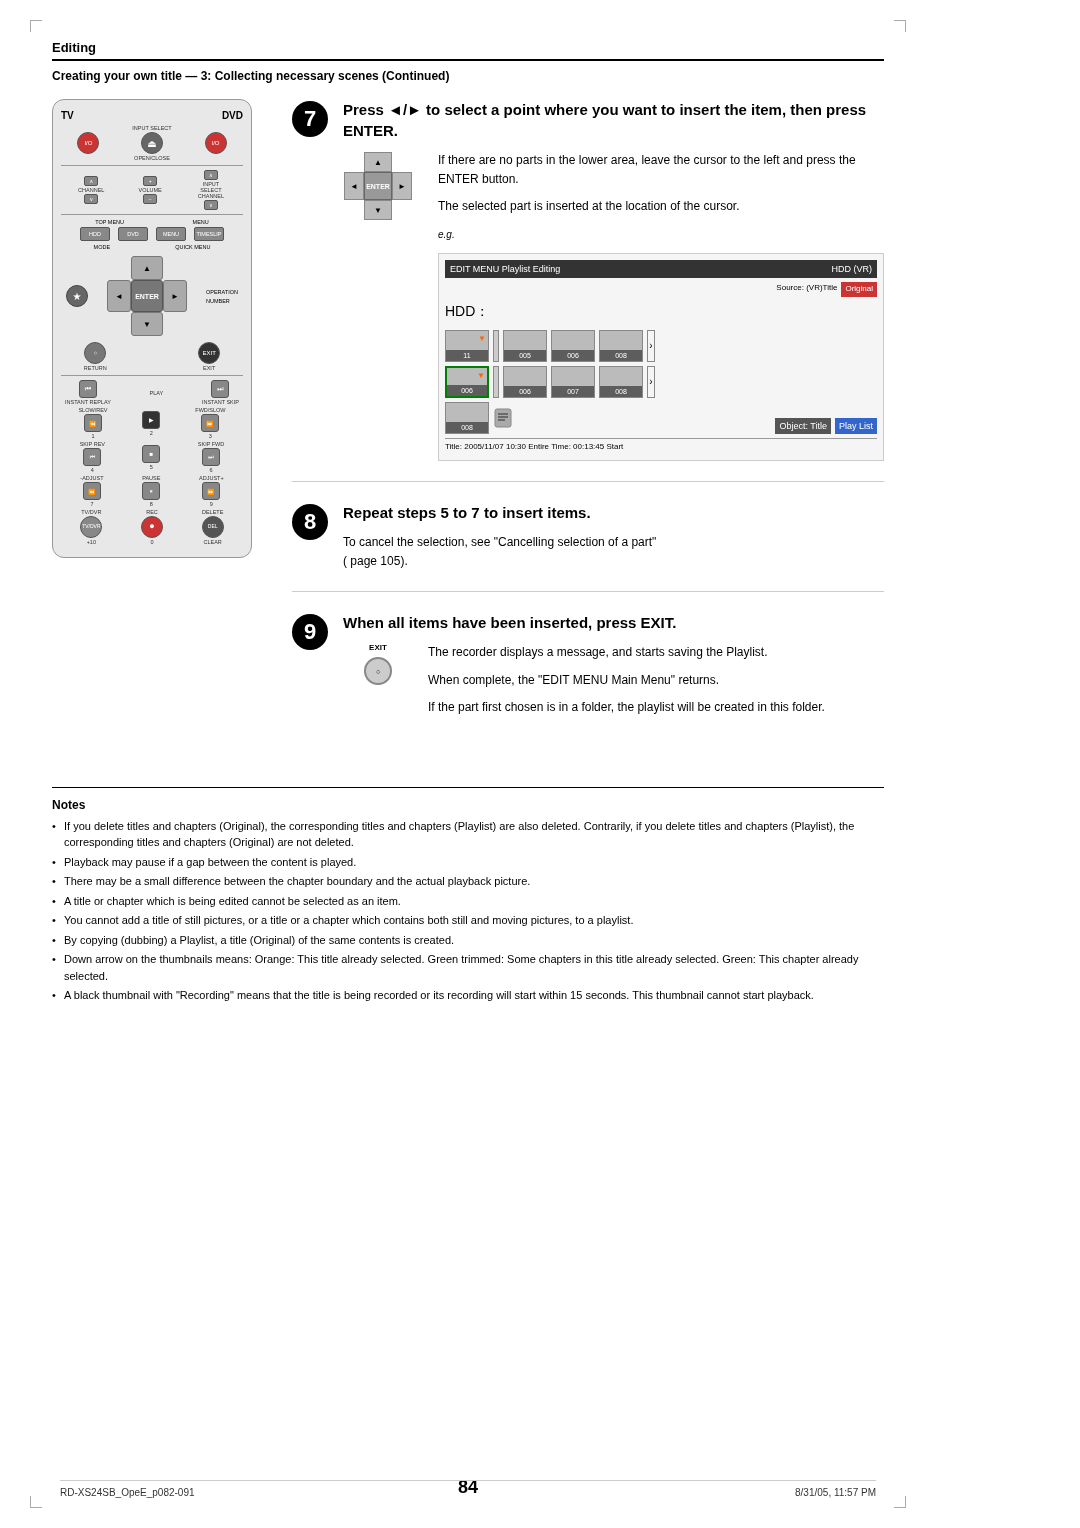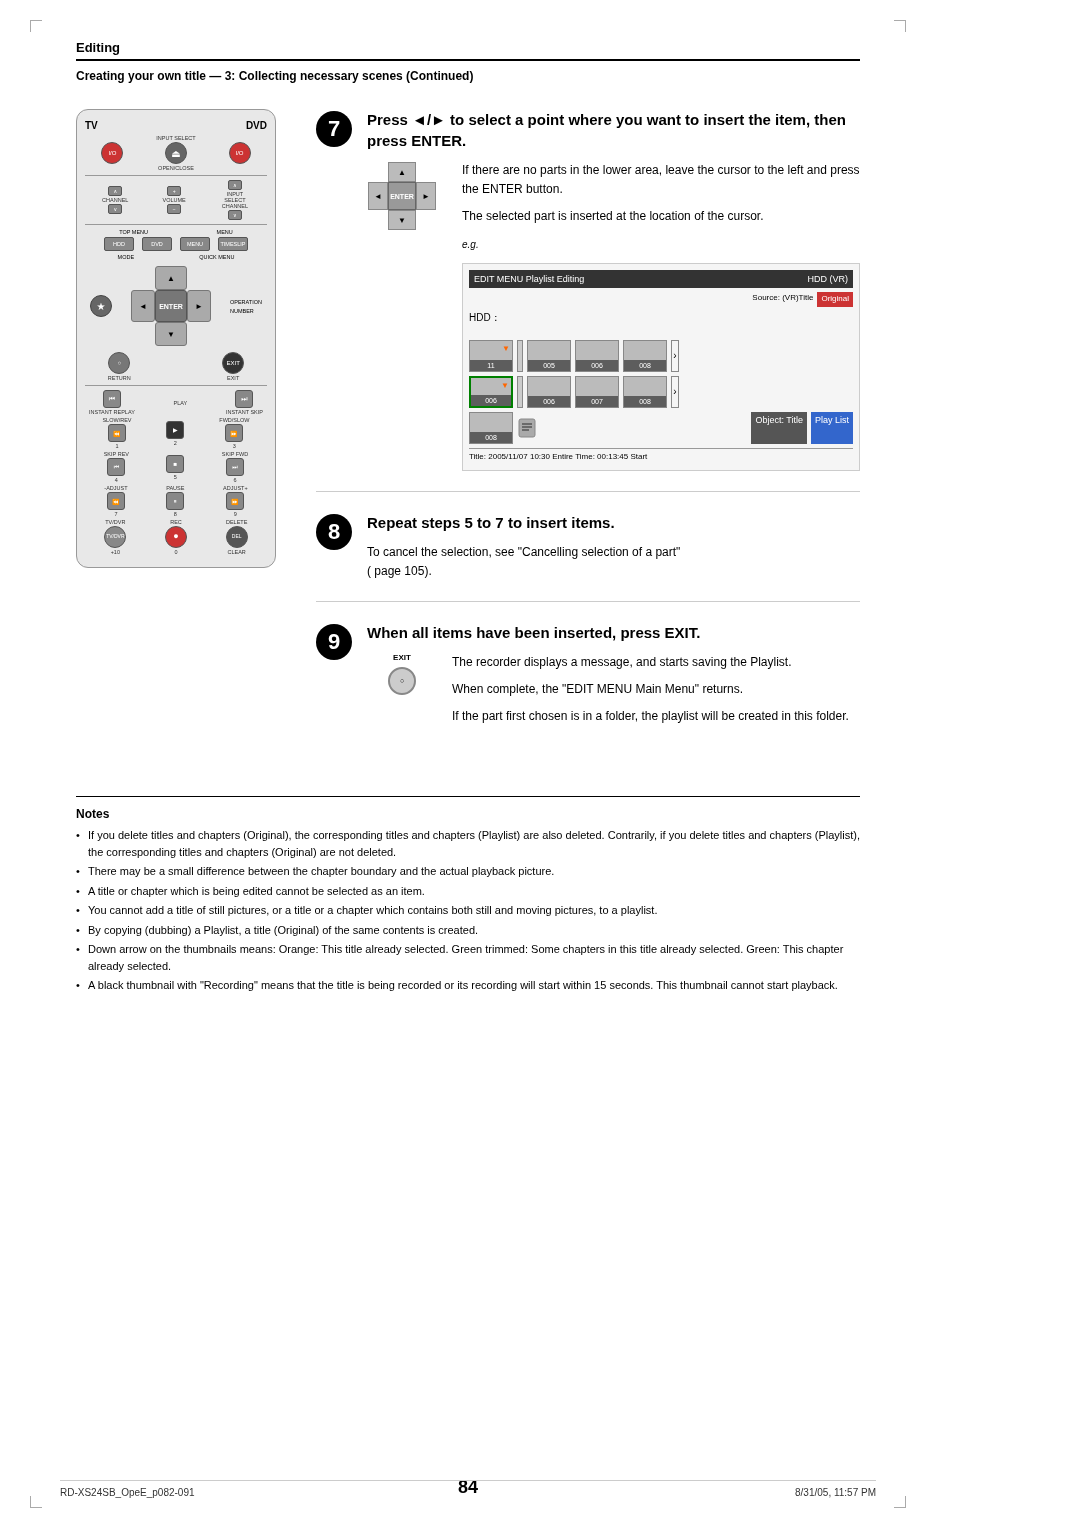--- a/index.html
+++ b/index.html
@@ -8,37 +8,37 @@
       min-height: 1528px;
       background: #fff;
       font-family: Arial, Helvetica, sans-serif;
       font-size: 13px;
       color: #000;
       position: relative;
     }
     .page-container {
       width: 936px;
       min-height: 1528px;
-      padding: 40px 76px;
+      padding: 40px 52px;
       position: relative;
     }
     
     .editing-header {
       border-bottom: 2px solid #000;
       padding-bottom: 4px;
       margin-bottom: 8px;
     }
     .editing-header span {
       font-weight: bold;
       font-size: 13px;
     }
     .subtitle {
       font-weight: bold;
       font-size: 12px;
-      margin-bottom: 26px;
+      margin-bottom: 16px;
     }
     
     .main-content {
       display: flex;
       gap: 30px;
       margin-bottom: 30px;
     }
     
     .remote-container {
       width: 210px;
@@ -370,21 +370,21 @@
       height: 12px;
       border-color: #aaa;
       border-style: solid;
     }
     .top-left { top: 20px; left: 30px; border-width: 1px 0 0 1px; }
     .top-right { top: 20px; right: 30px; border-width: 1px 1px 0 0; }
     .bottom-left { bottom: 20px; left: 30px; border-width: 0 0 1px 1px; }
     .bottom-right { bottom: 20px; right: 30px; border-width: 0 1px 1px 0; }
 
     .eg-label { font-size: 10px; font-style: italic; margin-bottom: 4px; }
-    .hdd-label { font-size: 10px; margin-bottom: 14px; }
+    .hdd-label { font-size: 14px; margin-bottom: 8px; }
     .source-row { display: flex; justify-content: flex-end; font-size: 8px; margin-bottom: 3px; }
     .source-original { background: #cc3333; color:#fff; padding: 1px 4px; font-size: 8px; }
     .thumb-row { display: flex; gap: 4px; margin-bottom: 4px; flex-wrap: wrap; }
     .thumb-box {
       width: 44px;
       height: 32px;
       background: #bbb;
       border: 1px solid #888;
       position: relative;
       display: flex;
@@ -688,21 +688,21 @@
                       <div class="thumb-num">008</div>
                     </div>
                     <div style="display:flex;align-items:center;">
                       <svg width="20" height="22" viewBox="0 0 20 22">
                         <rect x="2" y="2" width="16" height="18" rx="2" fill="#aaa" stroke="#888"></rect>
                         <line x1="5" y1="7" x2="15" y2="7" stroke="#555" stroke-width="1.5"></line>
                         <line x1="5" y1="10" x2="15" y2="10" stroke="#555" stroke-width="1.5"></line>
                         <line x1="5" y1="13" x2="12" y2="13" stroke="#555" stroke-width="1.5"></line>
                       </svg>
                     </div>
-                    <div style="flex:1;display:flex;justify-content:flex-end;gap:4px;">
+                    <div style="flex:1;display:flex;align-items:flex-end;justify-content:flex-end;gap:4px;">
                       <span class="obj-label">Object: Title</span>
                       <span class="obj-label-selected">Play List</span>
                     </div>
                   </div>
                   <div class="screenshot-footer">
                     <span>Title: 2005/11/07  10:30     Entire Time:  00:13:45     Start</span>
                   </div>
                 </div>
               </div>
             </div>
@@ -737,20 +737,21 @@
         </div>
       </div>
 
     </div>
   </div>
 
   <div class="notes-section">
     <div class="notes-title">Notes</div>
     <ul class="notes-list">
     <li>If you delete titles and chapters (Original), the corresponding titles and chapters (Playlist) are also deleted. Contrarily, if you delete titles and chapters (Playlist), the corresponding titles and chapters (Original) are not deleted.</li>
+        <li>Playback may pause if a gap between the content is played.</li>
         <li>There may be a small difference between the chapter boundary and the actual playback picture.</li>
         <li>A title or chapter which is being edited cannot be selected as an item.</li>
         <li>You cannot add a title of still pictures, or a title or a chapter which contains both still and moving pictures, to a playlist.</li>
         <li>By copying (dubbing) a Playlist, a title (Original) of the same contents is created.</li>
         <li>Down arrow on the thumbnails means: Orange: This title already selected. Green trimmed: Some chapters in this title already selected. Green: This chapter already selected.</li>
         <li>A black thumbnail with "Recording" means that the title is being recorded or its recording will start within 15 seconds. This thumbnail cannot start playback.</li>
       </ul>
   </div>
 
   <div class="page-number">84</div>

